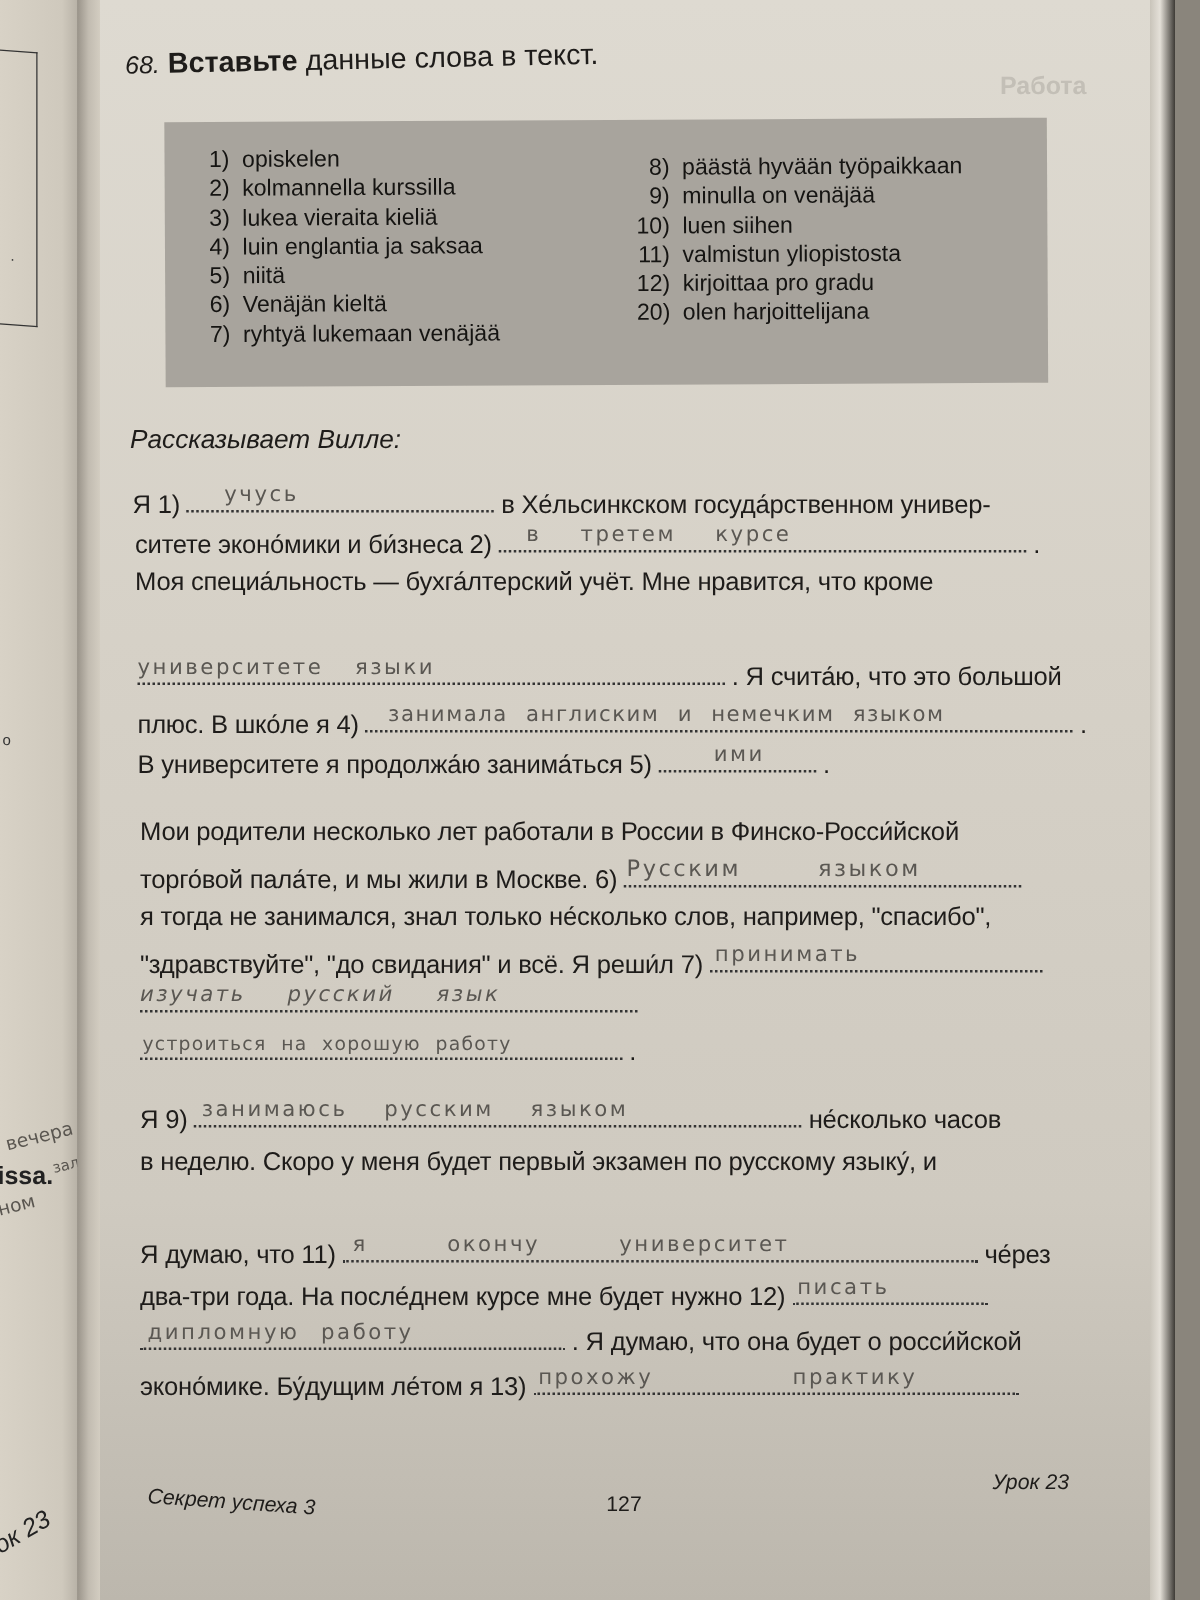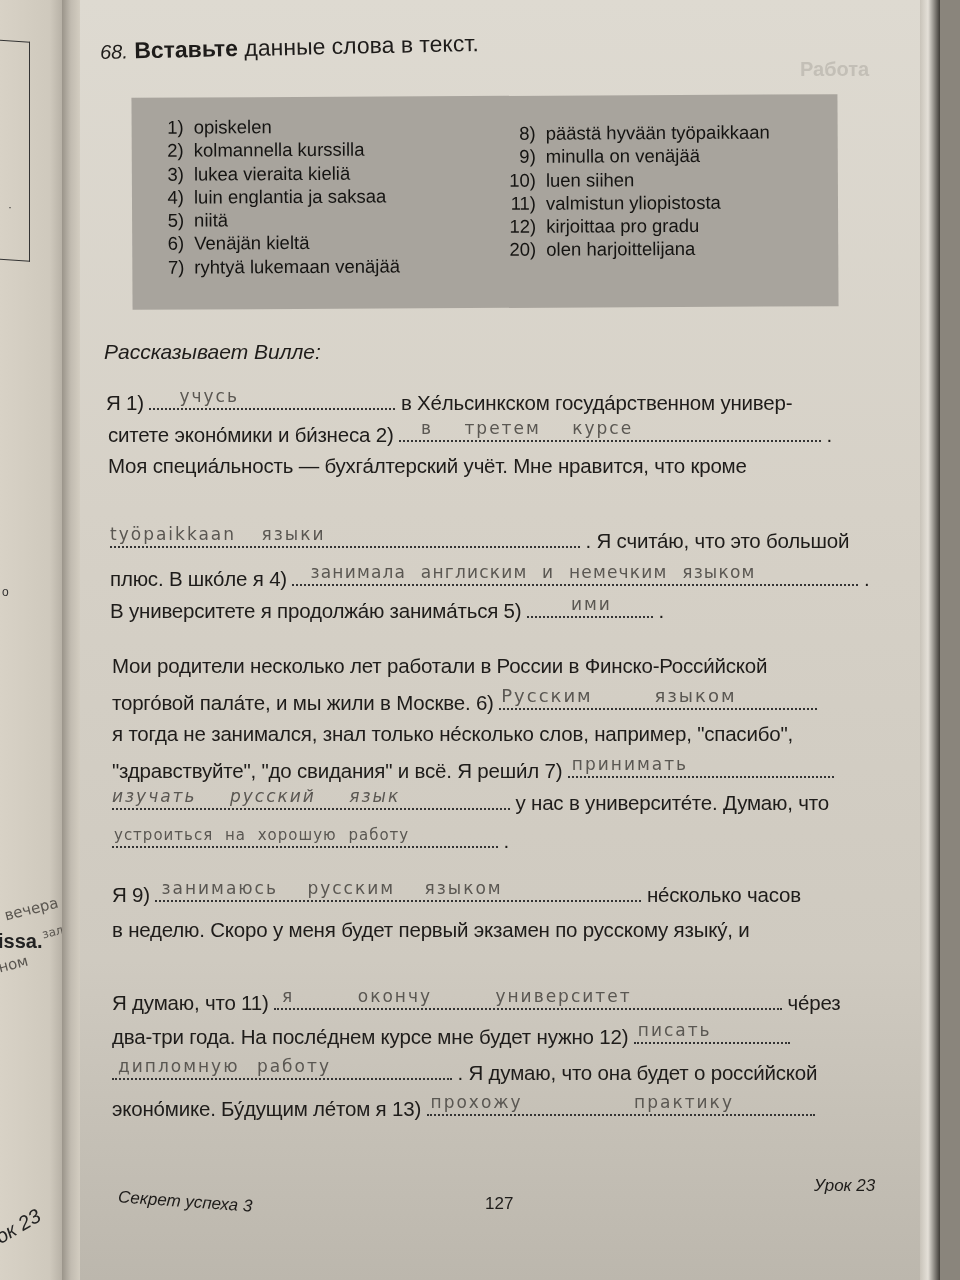--- a/index.html
+++ b/index.html
@@ -74,21 +74,21 @@
     .hw {
       position: absolute; bottom: 2px; font-family: "DejaVu Sans", sans-serif;
       font-size: 17px; color: #5a5752; letter-spacing: 2px; white-space: nowrap;
     }
     .footer-left {
       position: absolute; left: 38px; top: 1192px; font-style: italic; font-size: 17px;
       transform: rotate(4deg);
     }
     .footer-page { position: absolute; left: 405px; top: 1194px; font-size: 17px; }
     .footer-right {
-      position: absolute; left: 734px; top: 1176px; font-style: italic; font-size: 17px; text-align: center;
+      position: absolute; left: 714px; top: 1176px; font-style: italic; font-size: 17px; text-align: center;
     }
   </style>
 </head>
 <body>
 
 <div class="left-page">
   <div class="left-box"></div>
   <span class="left-dot" style="left:8px;top:200px;">·</span>
   <span class="left-dot" style="left:2px;top:585px;">o</span>
   <span class="left-handwriting" style="left:4px;top:900px;">вечера</span>
@@ -176,21 +176,21 @@
   <div class="line" style="left:28px;top:422px;">
     <span>ситете эконо́мики и би́знеса  2) </span><span class="blank" style="width:422px;"><span class="hw" style="left:22px;word-spacing:24px;">в третем курсе</span></span><span> .</span>
   </div>
 
   <div class="line" style="left:28px;top:454px;">
     <span>Моя специа́льность — бухга́лтерский учёт. Мне нравится, что кроме</span>
   </div>
 
 
   <div class="line" style="left:30px;top:528px;">
-    <span class="blank" style="width:470px;"><span class="hw" style="left:0px;word-spacing:18px;">työpaikkaan языки</span></span><span> . Я счита́ю, что это большой</span>
+    <span class="blank" style="width:470px;"><span class="hw" style="left:0px;word-spacing:18px;">университете языки</span></span><span> . Я счита́ю, что это большой</span>
   </div>
 
   <div class="line" style="left:30px;top:566px;">
     <span>плюс. В шко́ле я  4) </span><span class="blank" style="width:566px;"><span class="hw" style="left:18px;letter-spacing:1.2px;word-spacing:8px;">занимала англиским и немечким языком</span></span><span> .</span>
   </div>
 
   <div class="line" style="left:30px;top:598px;">
     <span>В университете я продолжа́ю занима́ться  5) </span><span class="blank" style="width:126px;"><span class="hw" style="left:44px;">ими</span></span><span> .</span>
   </div>
 
@@ -204,21 +204,21 @@
 
   <div class="line" style="left:32px;top:722px;">
     <span>я тогда не занимался, знал только не́сколько слов, например, "спасибо",</span>
   </div>
 
   <div class="line" style="left:32px;top:758px;">
     <span>"здравствуйте", "до свидания" и всё. Я реши́л  7) </span><span class="blank" style="width:266px;"><span class="hw" style="left:4px;">принимать</span></span>
   </div>
 
   <div class="line" style="left:32px;top:790px;">
-    <span class="blank" style="width:398px;"><span class="hw" style="left:0px;word-spacing:26px;font-style:italic;">изучать русский язык</span></span><span> у нас в университе́те. Думаю, что</span>
+    <span class="blank" style="width:398px;"><span class="hw" style="left:0px;word-spacing:26px;font-style:italic;">изучать русский язык</span></span>
   </div>
 
   <div class="line" style="left:32px;top:828px;">
     <span class="blank" style="width:386px;"><span class="hw" style="left:2px;font-size:15px;letter-spacing:1px;word-spacing:6px;">устроиться на хорошую работу</span></span><span> .</span>
   </div>
 
   <div class="line" style="left:32px;top:882px;">
     <span>Я 9) </span><span class="blank" style="width:486px;"><span class="hw" style="left:6px;word-spacing:22px;">занимаюсь русским языком</span></span><span> не́сколько часов</span>
   </div>
 

